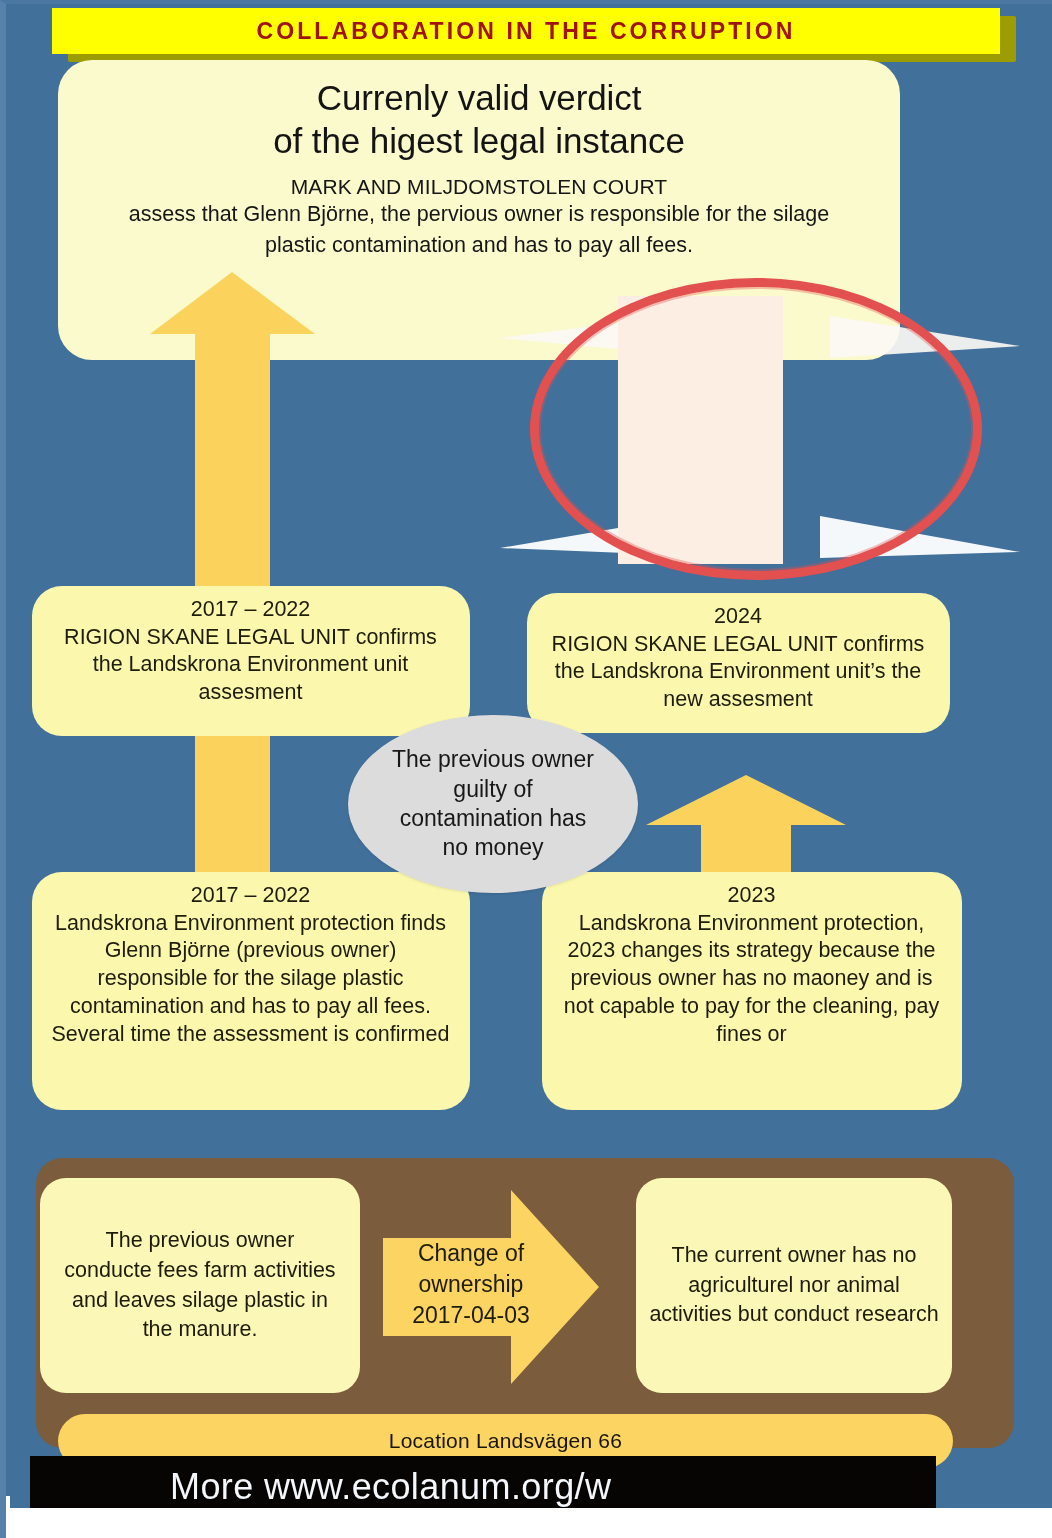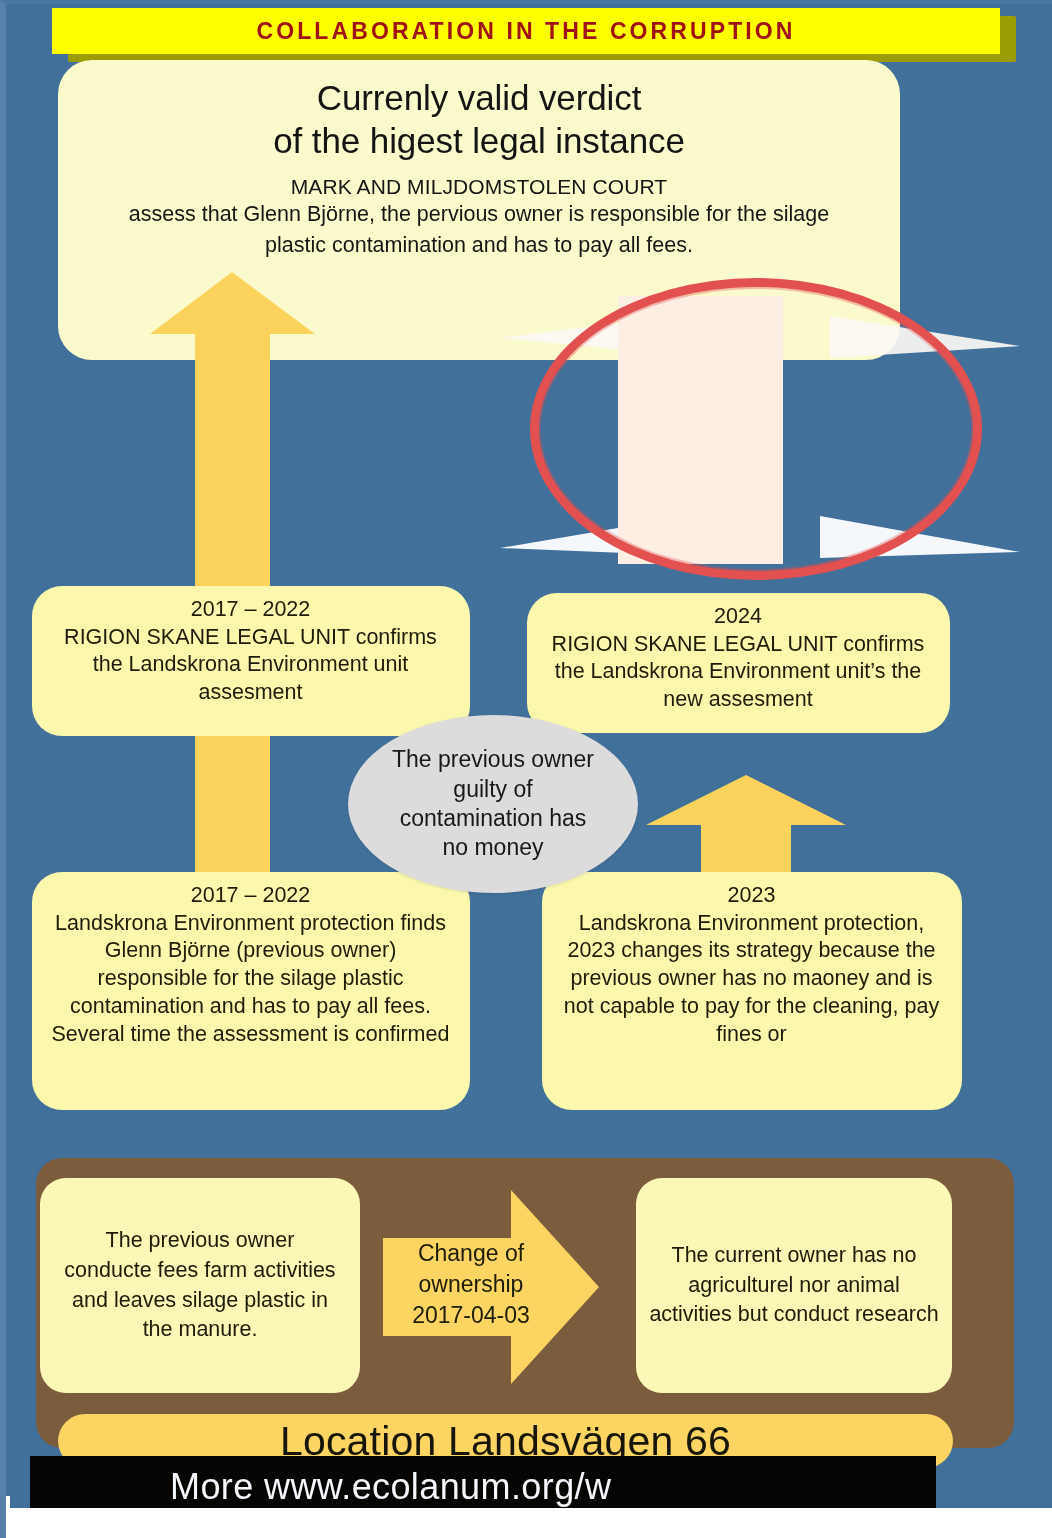--- a/index.html
+++ b/index.html
@@ -175,21 +175,21 @@
   }
 
   
   .location-bar{
     position:absolute; left:58px; top:1414px; width:895px; height:54px;
     background:#fcd462; border-radius:27px;
     display:flex; align-items:center; justify-content:center;
     z-index:20;
   }
   .location-bar .txt{
-    font-size:41px; color:#17150a; letter-spacing:0.2px;
+    font-size:21px; color:#17150a; letter-spacing:0.2px;
   }
 
   
   .footer-bar{
     position:absolute; left:30px; top:1456px; width:906px; height:52px;
     background:#060503;
     display:flex; align-items:flex-end;
     z-index:25;
   }
   .footer-bar .txt{

